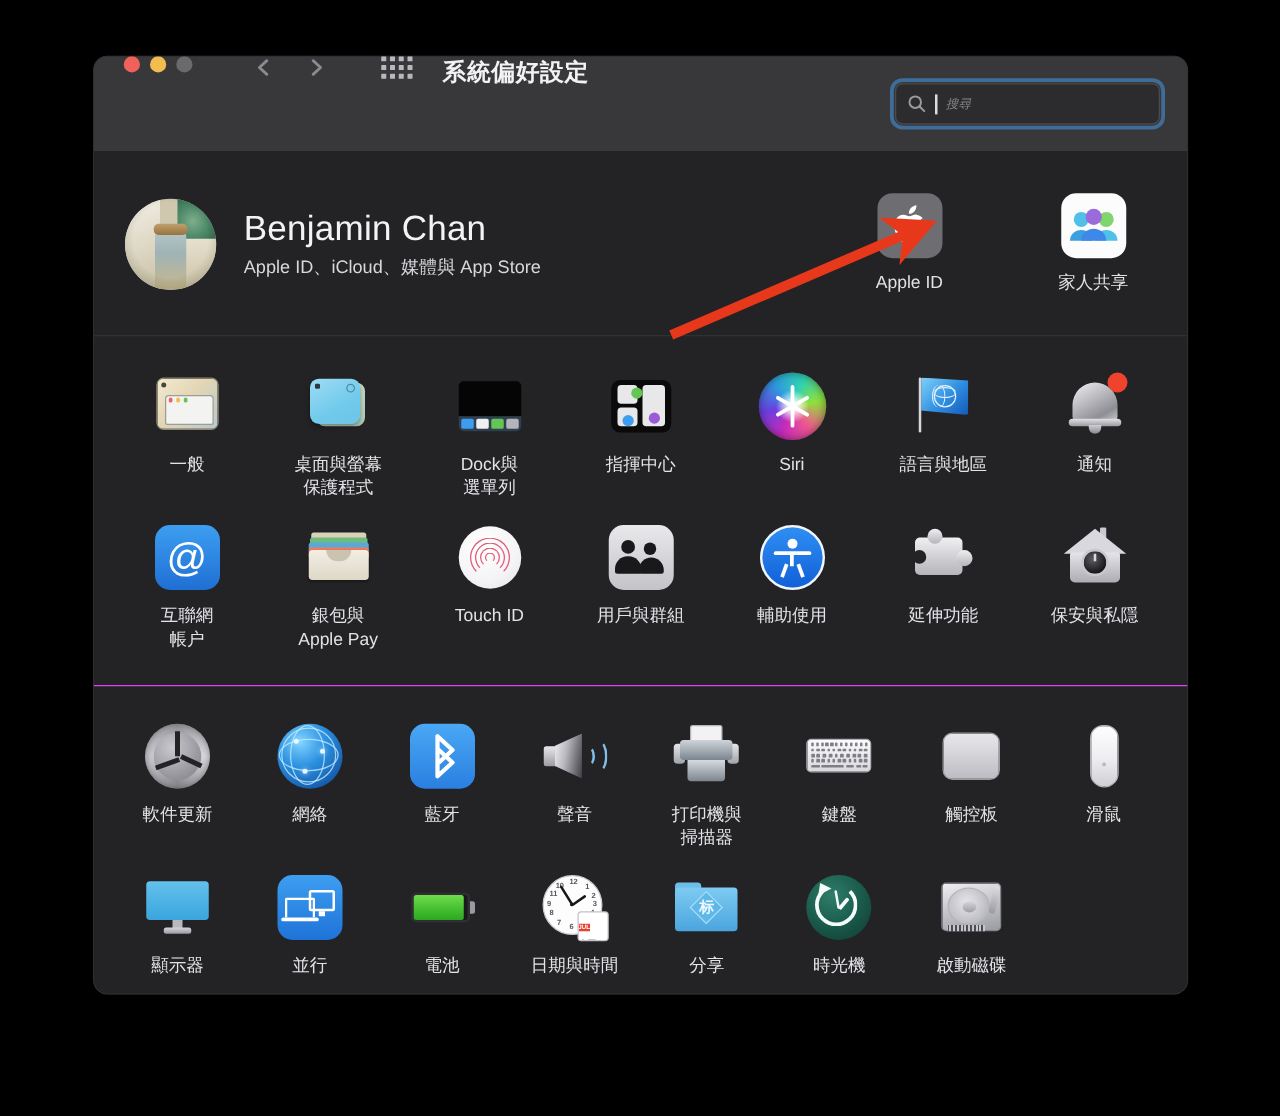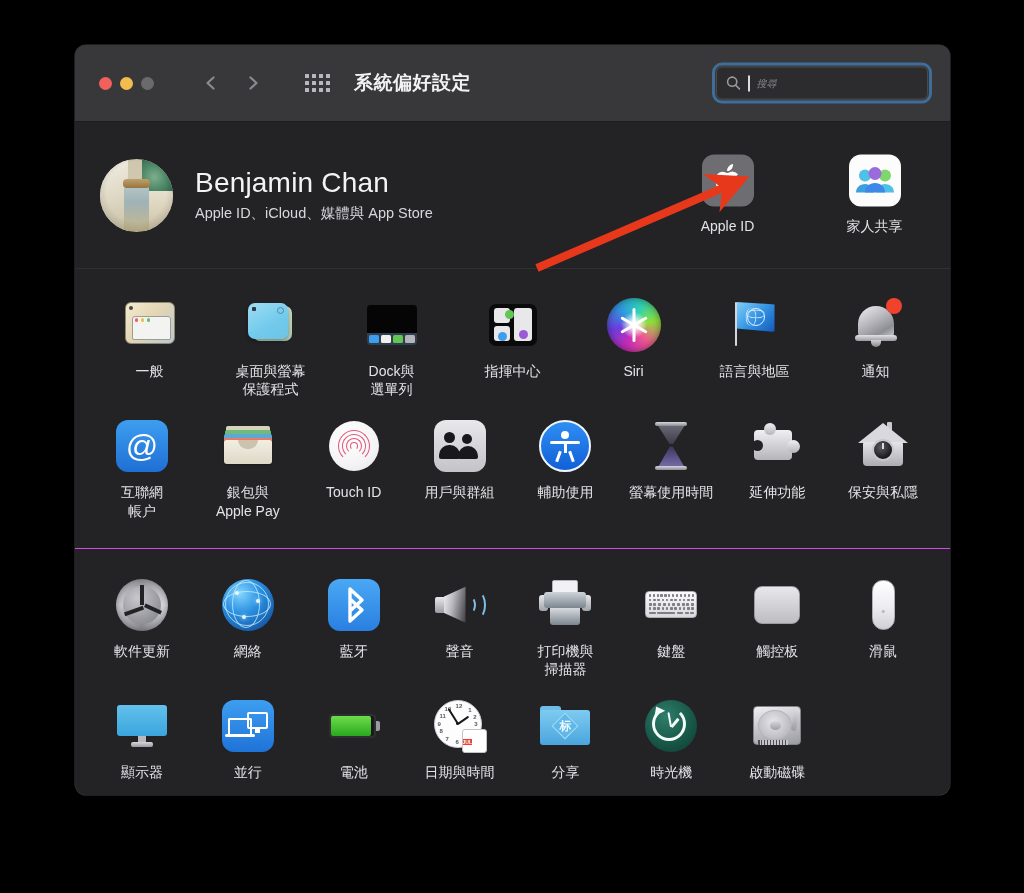--- a/index.html
+++ b/index.html
@@ -19,21 +19,21 @@
     background: #232326;
     overflow: hidden;
     box-shadow: 0 0 0 0.5px #3c3c40;
   }
 
   
   #titlebar {
     position: relative; height: 77px;
     background: #38383b;
     border-bottom: 1px solid #1d1d20;
-    display: flex; align-items: center;
+    display: flex; align-items: flex-start;
   }
   .traffic { display: flex; gap: 8px; margin-left: 24px; }
   .light { width: 13px; height: 13px; border-radius: 50%; }
   .light.red { background: #f0615c; }
   .light.yellow { background: #f2bd4e; }
   .light.gray { background: #6a6a6d; }
 
   .navbtns { display: flex; gap: 24px; margin-left: 48px; align-items: center; }
   .chev { width: 18px; height: 18px; display: block; }
   .chev path { stroke: #8b8b8f; stroke-width: 2.2; fill: none;
@@ -644,29 +644,20 @@
             <span class="acc-bg"></span>
             <span class="acc-p" style="left:24px;top:13px;width:8px;height:8px;border-radius:50%;"></span>
             <span class="acc-p" style="left:13px;top:23px;width:30px;height:3px;border-radius:2px;"></span>
             <span class="acc-p" style="left:26.5px;top:24px;width:3px;height:11px;"></span>
             <span class="acc-p" style="left:20px;top:33px;width:3px;height:11px;transform:rotate(20deg);"></span>
             <span class="acc-p" style="left:33px;top:33px;width:3px;height:11px;transform:rotate(-20deg);"></span>
           </div>
           <div class="cap">輔助使用</div>
         </div>
 
-        <div class="cell">
-          <div class="pic">
-            <span class="hg-top"></span>
-              <span class="hg-bot"></span>
-            <span class="hg-cap" style="top:4px;"></span>
-            <span class="hg-cap" style="top:48px;"></span>
-          </div>
-          <div class="cap">螢幕使用時間</div>
-        </div>
 
         <div class="cell">
           <div class="pic">
             <span class="pz"></span>
             <span class="pz-knob" style="left:38px;top:22px;width:13px;height:13px;"></span>
             <span class="pz-hole" style="left:3px;top:22px;width:11px;height:11px;"></span>
             <span class="pz-knob" style="left:15px;top:5px;width:12px;height:12px;"></span>
           </div>
           <div class="cap">延伸功能</div>
         </div>

